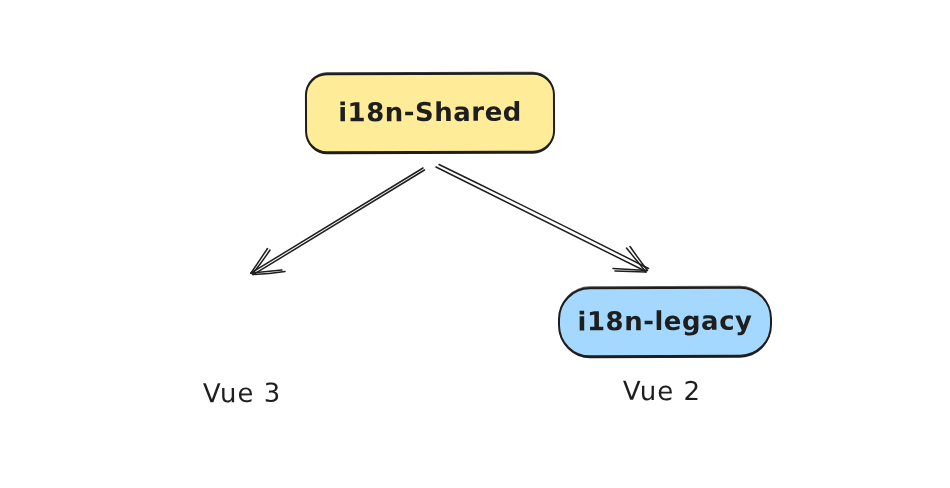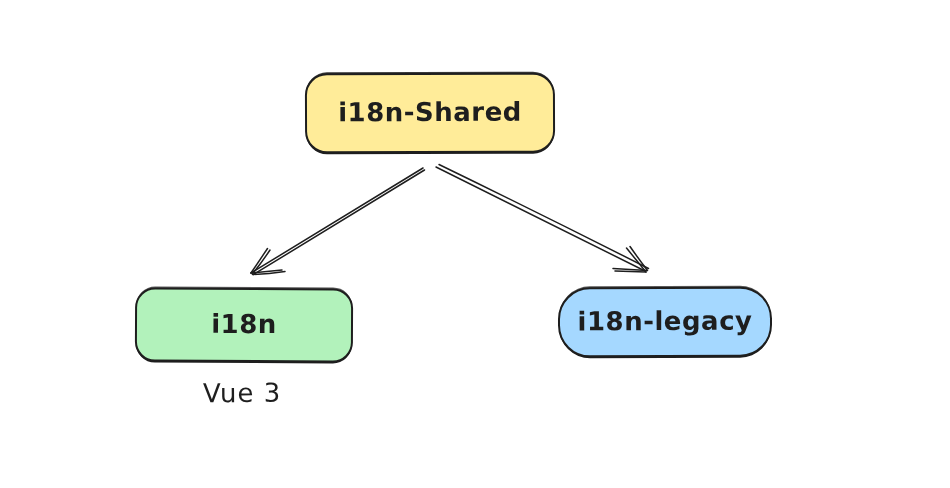--- a/index.html
+++ b/index.html
@@ -100,24 +100,22 @@
       <path d="M 647 270.5 Q 631 269.5 613 268.5"></path>
       <path d="M 646 272 L 626.5 248"></path>
       <path d="M 647.5 270.5 Q 638 258 630 246.5"></path>
     </g>
   </svg>
 
   <div class="node node-shared">
     <span class="node-label">i18n-Shared</span>
   </div>
 
-  <div class="node node-i18n">
-    <span class="node-label">i18n</span>
-  </div>
 
   <div class="node node-legacy">
     <span class="node-label">i18n-legacy</span>
   </div>
 
   <div class="caption caption-vue3">Vue 3</div>
 
+  <div class="caption caption-vue2">Vue 2</div>
 
 </div>
 
 </body></html>

